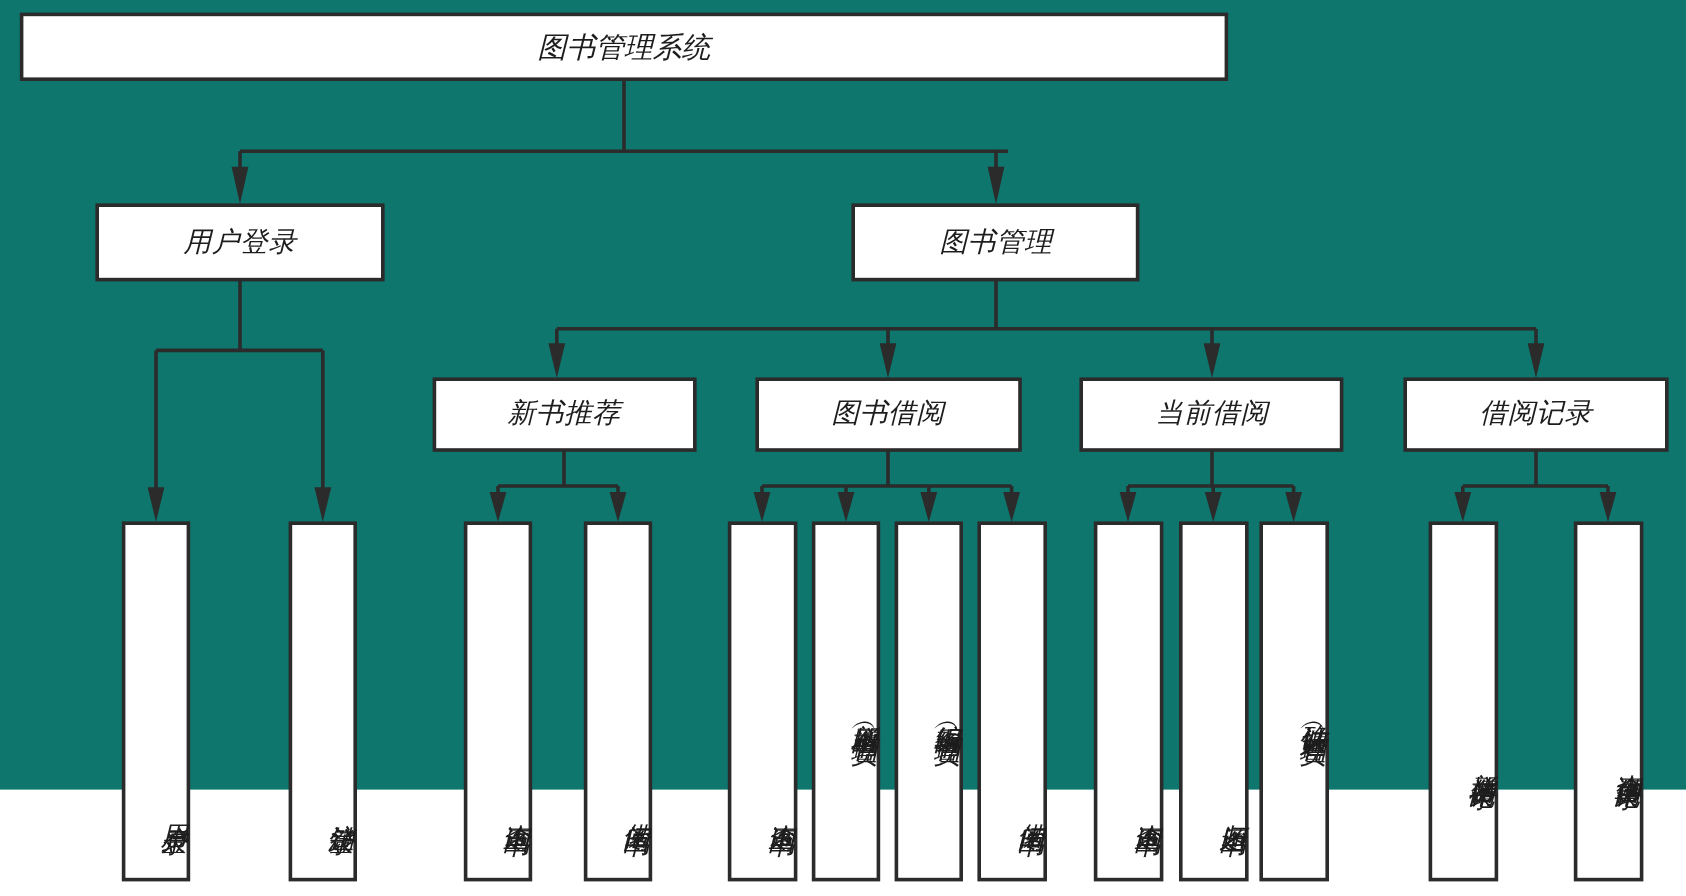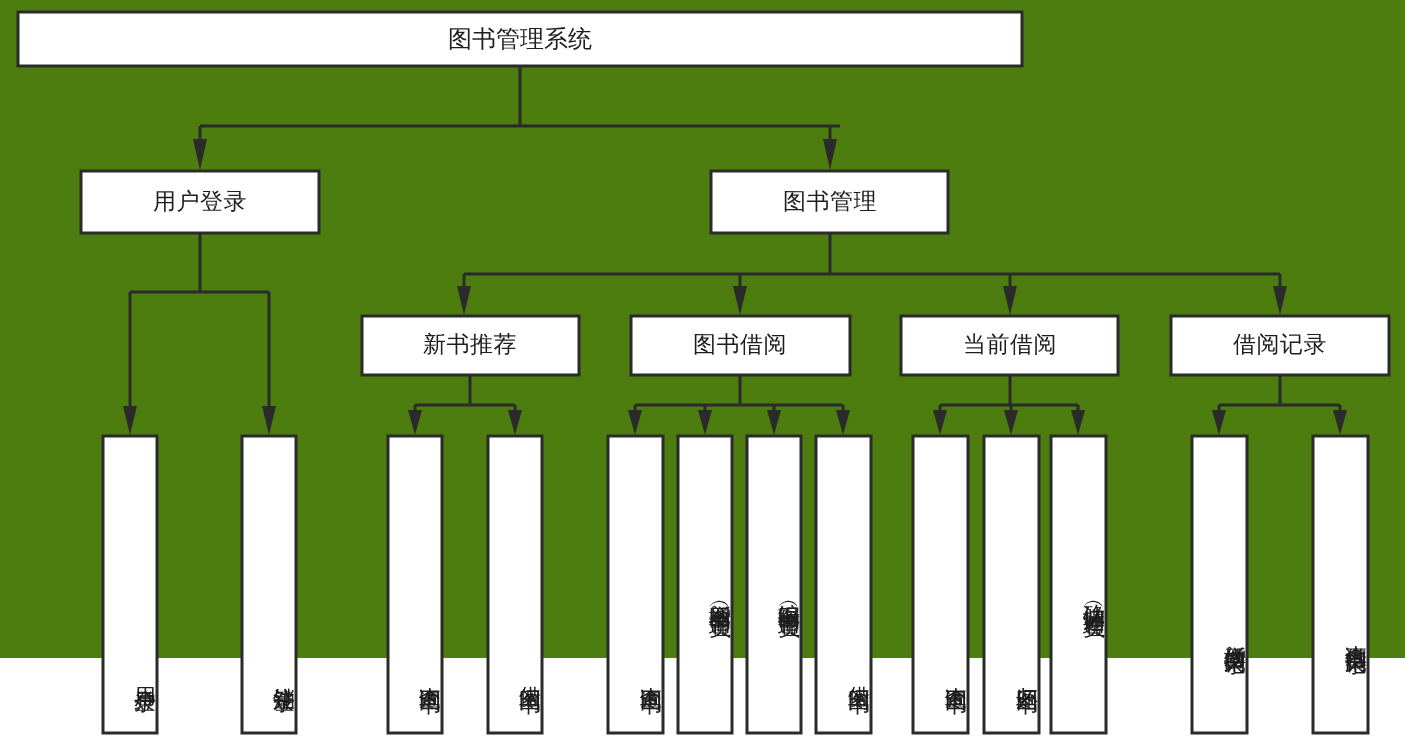--- a/index.html
+++ b/index.html
@@ -10,21 +10,22 @@
   body {
     width: 1405px;
     height: 747px;
     overflow: hidden;
     font-family: "Liberation Sans", "DejaVu Sans", sans-serif;
   }
   #diagram-root {
     position: relative;
     width: 1405px;
     height: 658px;
-    background: #4d7c0f;
+    background: #0f766e;
+    font-style: italic;
   }
   svg#flowchart {
     position: absolute;
     left: 0;
     top: 0;
     width: 1405px;
     height: 747px;
     display: block;
   }
   .node-rect {

